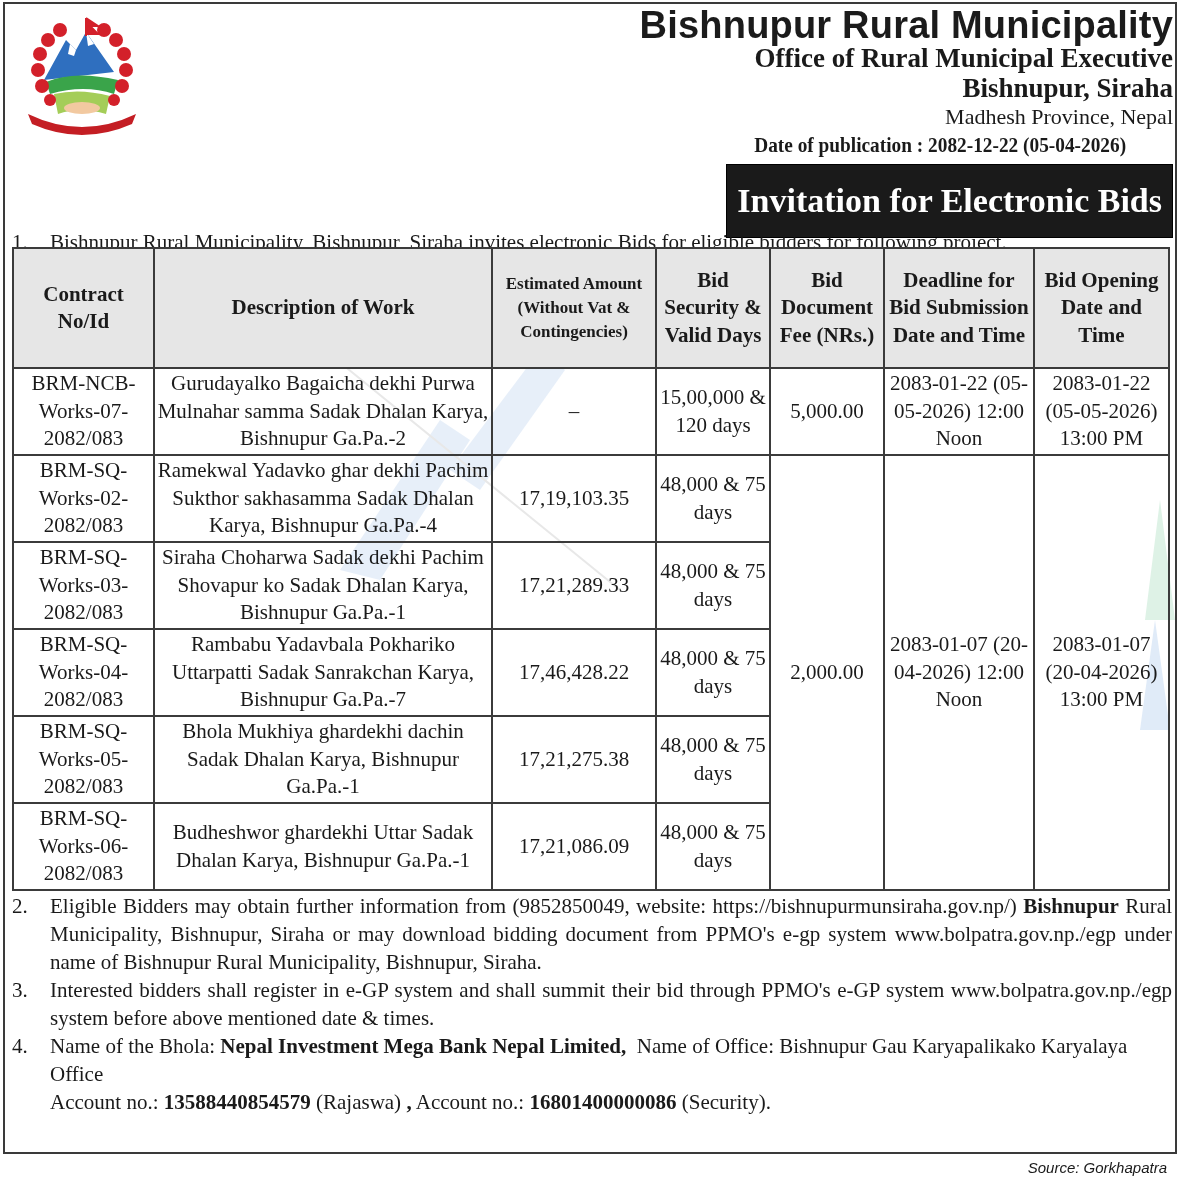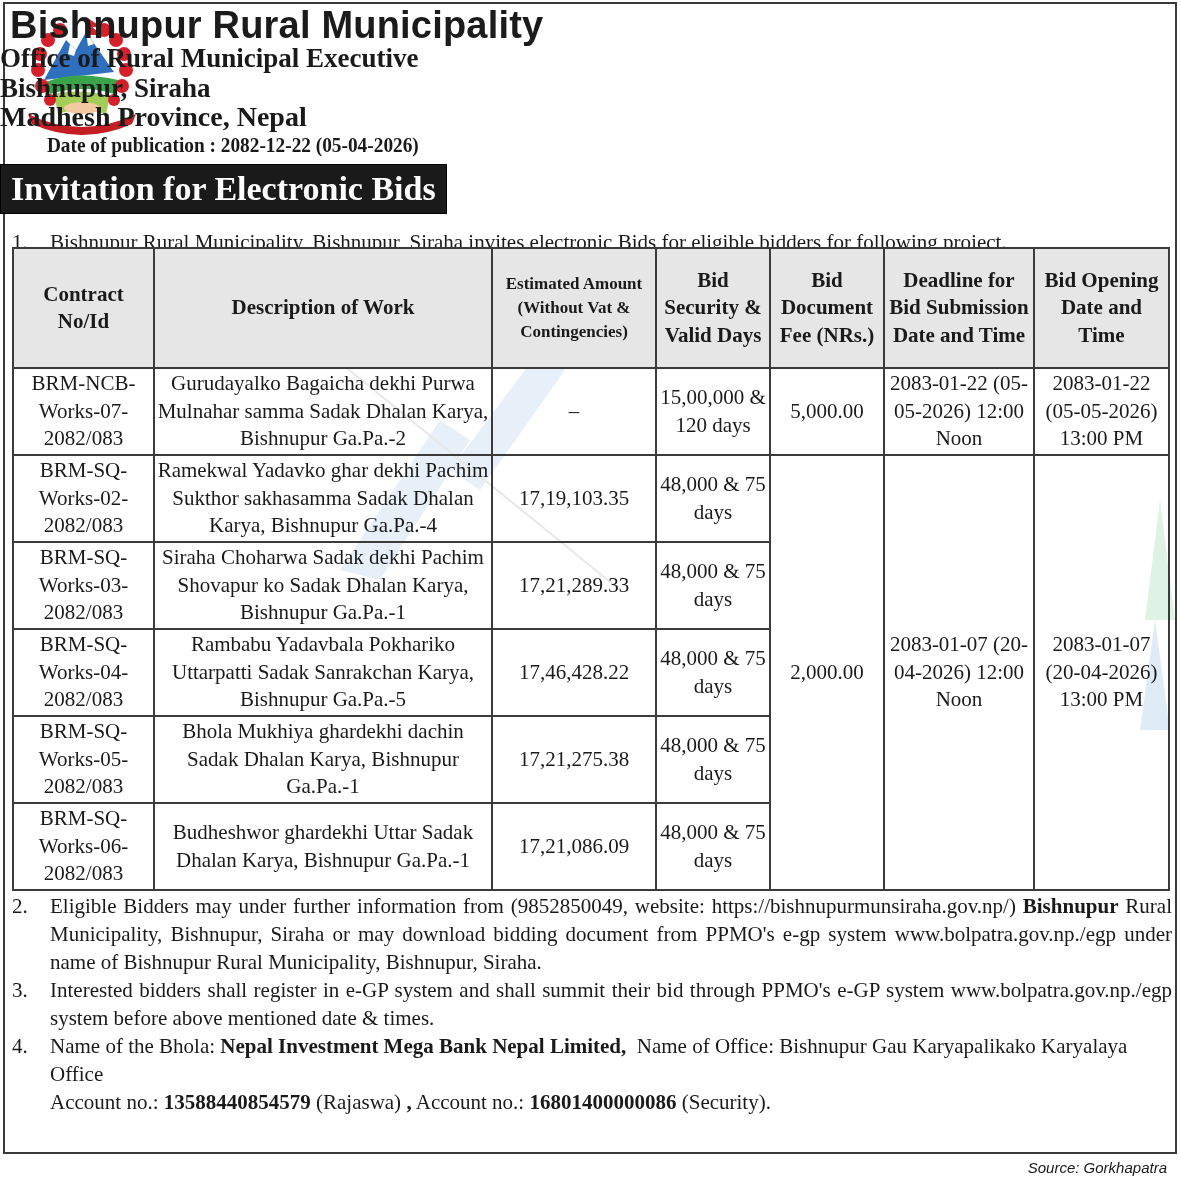--- a/index.html
+++ b/index.html
@@ -8,34 +8,34 @@
 
     .frame {
       position: absolute; left: 3px; top: 2px; width: 1174px; height: 1152px;
       border: 2px solid #3a3a3a; background: #fff;
     }
 
     .emblem {
       position: absolute; left: 14px; top: 10px; width: 136px; height: 128px;
     }
 
-    .header { position: absolute; left: 0; right: 8px; top: 4px; text-align: left; }
+    .header { position: absolute; left: 0; right: 8px; top: 4px; text-align: right; }
     .h-title {
       font-family: "Liberation Sans", sans-serif; font-weight: bold;
       font-size: 38px; line-height: 42px; color: #1b1b1b; letter-spacing: 0.2px;
       padding-left: 10px;
     }
     .h-sub1 { font-weight: bold; font-size: 27px; line-height: 29px; margin-top: -2px; }
     .h-sub2 { font-weight: bold; font-size: 27px; line-height: 30px; }
-    .h-sub3 { font-weight: bold; font-size: 28px; line-height: 28px; }
+    .h-sub3 { font-weight: normal; font-size: 22px; line-height: 28px; }
     .h-date { font-weight: bold; font-size: 21px; line-height: 28px; transform: scaleX(0.92); }
     .h-banner-wrap { margin-top: 5px; }
     .h-banner {
       display: inline-block; background: #1a1a1a; color: #fff; font-weight: bold;
-      font-size: 34px; line-height: 40px; padding: 4px 10px; border: 1px solid #000;
+      font-size: 34px; line-height: 40px; padding: 16px 10px; border: 1px solid #000;
     }
 
     .intro {
       position: absolute; left: 12px; top: 229px; font-size: 21px; line-height: 26px;
       white-space: nowrap;
     }
     .intro .num { display: inline-block; width: 38px; }
 
     table.bids {
       position: absolute; left: 12px; top: 247px; width: 1156px;
@@ -163,21 +163,21 @@
       <td rowspan="5">2083-01-07 (20-04-2026) 13:00 PM</td>
     </tr>
     <tr>
       <td>BRM-SQ-Works-03-2082/083</td>
       <td>Siraha Choharwa Sadak dekhi Pachim Shovapur ko Sadak Dhalan Karya, Bishnupur Ga.Pa.-1</td>
       <td>17,21,289.33</td>
       <td>48,000 &amp; 75 days</td>
     </tr>
     <tr>
       <td>BRM-SQ-Works-04-2082/083</td>
-      <td>Rambabu Yadavbala Pokhariko Uttarpatti Sadak Sanrakchan Karya, Bishnupur Ga.Pa.-5</td>
+      <td>Rambabu Yadavbala Pokhariko Uttarpatti Sadak Sanrakchan Karya, Bishnupur Ga.Pa.-7</td>
       <td>17,46,428.22</td>
       <td>48,000 &amp; 75 days</td>
     </tr>
     <tr>
       <td>BRM-SQ-Works-05-2082/083</td>
       <td>Bhola Mukhiya ghardekhi dachin Sadak Dhalan Karya, Bishnupur Ga.Pa.-1</td>
       <td>17,21,275.38</td>
       <td>48,000 &amp; 75 days</td>
     </tr>
     <tr>
@@ -186,21 +186,21 @@
       <td>17,21,086.09</td>
       <td>48,000 &amp; 75 days</td>
     </tr>
   </tbody>
 </table>
 
 <div class="notes">
   <div class="note">
     <span class="num">2.</span>
     <div class="body">
-      <span>Eligible Bidders may under further information from (9852850049, website: </span><span>https://bishnupurmunsiraha.gov.np/</span><span>) </span><b>Bishnupur</b><span> Rural Municipality, Bishnupur, Siraha or may download bidding document from PPMO's e-gp system </span><span>www.bolpatra.gov.np./egp</span><span> under name of Bishnupur Rural Municipality, Bishnupur, Siraha.</span>
+      <span>Eligible Bidders may obtain further information from (9852850049, website: </span><span>https://bishnupurmunsiraha.gov.np/</span><span>) </span><b>Bishnupur</b><span> Rural Municipality, Bishnupur, Siraha or may download bidding document from PPMO's e-gp system </span><span>www.bolpatra.gov.np./egp</span><span> under name of Bishnupur Rural Municipality, Bishnupur, Siraha.</span>
     </div>
   </div>
   <div class="note">
     <span class="num">3.</span>
     <div class="body">
       <span>Interested bidders shall register in e-GP system and shall summit their bid through PPMO's e-GP system </span><span>www.bolpatra.gov.np./egp</span><span> system before above mentioned date &amp; times.</span>
     </div>
   </div>
   <div class="note">
     <span class="num">4.</span>

